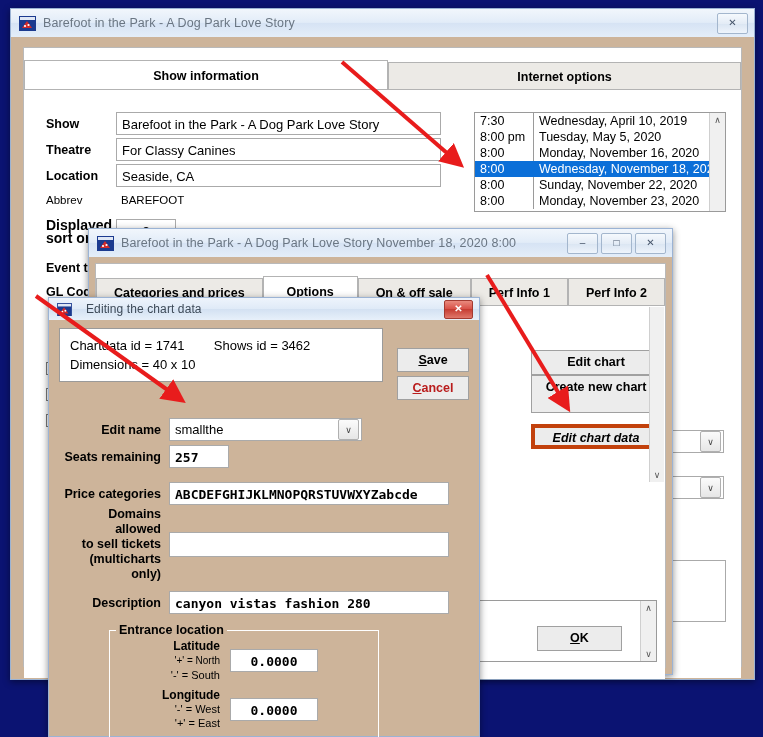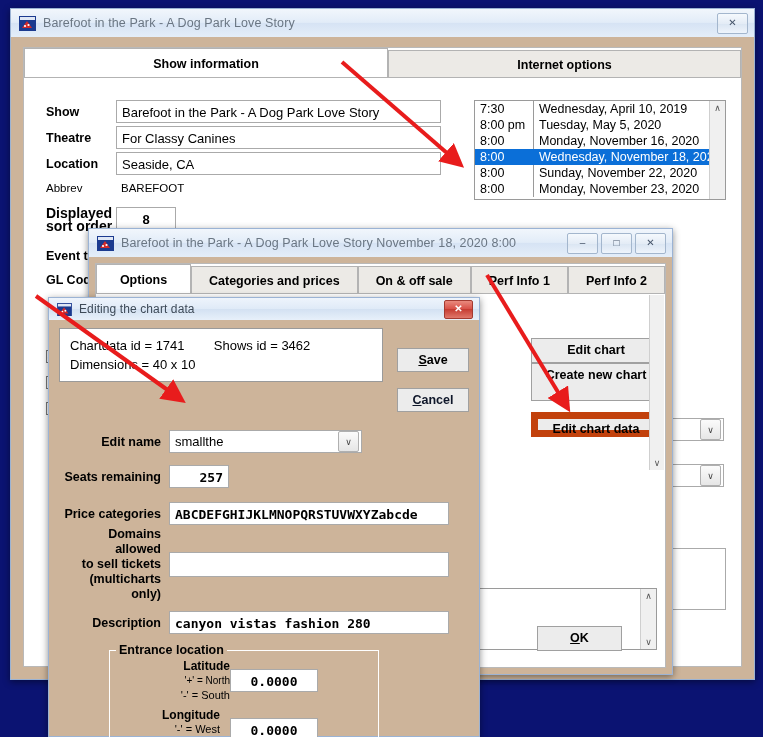--- a/index.html
+++ b/index.html
@@ -35,21 +35,21 @@
   .tb-btn.close-red{
     background:linear-gradient(180deg,#e98a7e 0%,#d9534a 45%,#c63d33 50%,#e0776a 100%);
     border:1px solid #a33a31;color:#fff;font-weight:bold;
   }
   .win-body{background:#cdb49a;}
   
   #main-window{left:10px;top:8px;width:745px;height:672px;}
   #main-window .win-body{padding:10px 12px 12px 12px;height:calc(100% - 28px);box-sizing:border-box;}
   .inner-panel{background:#fff;border:1px solid #b9b9b9;height:100%;box-sizing:border-box;position:relative;}
   
-  .tabstrip{display:flex;height:30px;align-items:flex-end;}
+  .tabstrip{display:flex;height:42px;align-items:flex-end;}
   .tab{
     flex:1 1 auto;height:28px;line-height:28px;text-align:center;
     font-weight:bold;font-size:12.5px;
     background:#eceae6;border:1px solid #b3b3b3;border-bottom:1px solid #b3b3b3;
     box-sizing:border-box;
   }
   .tab.active{background:#fff;border-bottom:1px solid #fff;height:30px;line-height:30px;}
   .tabpane{border-top:1px solid #b3b3b3;margin-top:-1px;background:#fff;height:calc(100% - 30px);position:relative;}
   
   .frm{position:absolute;left:22px;top:22px;width:430px;}
@@ -93,25 +93,25 @@
     display:flex;align-items:center;justify-content:center;font-size:9px;color:#444;
   }
   
   #perf-window{left:88px;top:228px;width:585px;height:447px;}
   #perf-window .win-body{padding:6px 6px 6px 6px;height:calc(100% - 28px);box-sizing:border-box;}
   .btn{
     border:1px solid #a0a0a0;background:#ececec;
     font-weight:bold;font-size:12.5px;text-align:center;
     box-sizing:border-box;
   }
-  .btn.focus{border:7px solid #c2410c;}
+  .btn.focus{border:4px solid #c2410c;font-style:italic;}
   .btn u{text-decoration:underline;}
   
   #chart-dialog{left:48px;top:297px;width:432px;height:440px;}
-  #chart-dialog .titlebar{height:22px;background:linear-gradient(180deg,#eef4fc 0%,#dfeaf7 50%,#d3e1f2 51%,#e7f0fa 100%);}
+  #chart-dialog .titlebar{height:22px;background:linear-gradient(180deg,#eef4fc 0%,#dfeaf7 50%,#d3e1f2 51%,#e7f0fa 100%);gap:7px;}
   #chart-dialog .title-txt{color:#3d4a58;font-size:12px;}
   #chart-dialog .win-body{padding:8px 10px;height:calc(100% - 22px);box-sizing:border-box;}
   .info-box{
     border:1px solid #9a9a9a;background:#fff;font-size:13px;
     padding:7px 10px;line-height:19px;
   }
   .d-row{display:flex;align-items:center;margin-top:9px;}
   .d-lbl{
     width:110px;text-align:right;font-weight:bold;font-size:12.5px;
     padding-right:8px;box-sizing:border-box;line-height:14px;
@@ -250,22 +250,22 @@
     <span class="title-txt">Barefoot in the Park - A Dog Park Love Story November 18, 2020 8:00</span>
     <span class="tb-btns">
       <span class="tb-btn">–</span>
       <span class="tb-btn">□</span>
       <span class="tb-btn">✕</span>
     </span>
   </div>
   <div class="win-body">
     <div class="inner-panel">
       <div class="tabstrip">
+        <div class="tab">Categories and prices</div>
         <div class="tab active" style="flex:0 0 95px">Options</div>
-        <div class="tab">Categories and prices</div>
         <div class="tab">On &amp; off sale</div>
         <div class="tab">Perf Info 1</div>
         <div class="tab">Perf Info 2</div>
       </div>
       <div class="tabpane">
         <div style="position:absolute;left:435px;top:44px;width:130px">
           <div class="btn" style="height:25px;line-height:23px">Edit chart</div>
           <div class="btn" style="height:38px;line-height:23px;">Create new chart</div>
           <div class="btn focus" style="height:25px;line-height:21px;margin-top:11px">Edit chart data</div>
         </div>
@@ -312,37 +312,37 @@
           <span>Chartdata id = 1741</span>
           <span style="display:inline-block;width:22px"></span>
           <span>Shows id = 3462</span>
         </div>
         <div>Dimensions = 40 x 10</div>
       </div>
       <div style="margin-left:14px;padding-top:20px">
         <div class="btn" style="width:72px;height:24px;line-height:22px">
           <u>S</u><span>ave</span>
         </div>
-        <div class="btn" style="width:72px;height:24px;line-height:22px;margin-top:16px;color:#0f172a">
+        <div class="btn" style="width:72px;height:24px;line-height:22px;margin-top:4px;color:#b91c1c">
           <u>C</u><span>ancel</span>
         </div>
       </div>
     </div>
 
     <div class="d-row" style="margin-top:18px">
       <span class="d-lbl">Edit name</span>
       <span class="cmb" style="width:193px">
         <span>smallthe</span>
         <span class="cmb-btn">∨</span>
       </span>
     </div>
 
-    <div class="d-row" style="margin-top:12px">
+    <div class="d-row" style="margin-top:4px">
       <span class="d-lbl">Seats remaining</span>
-      <span class="tbox mono" style="width:60px;text-align:right">257</span>
+      <span class="tbox mono" style="width:60px;text-align:left">257</span>
     </div>
 
     <div class="d-row" style="margin-top:14px">
       <span class="d-lbl">Price categories</span>
       <span class="tbox mono" style="width:280px;overflow:hidden;white-space:nowrap">ABCDEFGHIJKLMNOPQRSTUVWXYZabcde</span>
     </div>
 
     <div class="d-row" style="margin-top:2px;align-items:center">
       <span class="d-lbl" style="line-height:15px">
         <span>Domains allowed</span><br>
@@ -353,21 +353,21 @@
     </div>
 
     <div class="d-row" style="">
       <span class="d-lbl">Description</span>
       <span class="tbox mono" style="width:280px">canyon vistas fashion 280</span>
     </div>
 
     <div class="fieldset" style="margin-left:50px;margin-right:90px;margin-top:16px">
       <span class="fs-legend">Entrance location</span>
       <div style="display:flex;align-items:center">
-        <span style="width:110px;text-align:right;padding-right:0;box-sizing:border-box;line-height:14px">
+        <span style="width:110px;text-align:right;padding-right:10px;box-sizing:border-box;line-height:14px">
           <b>Latitude</b><br>
           <span style="font-size:10px">'+' = North</span><br>
           <span style="font-size:11px">'-' = South</span>
         </span>
         <span class="tbox mono" style="width:88px;text-align:center">0.0000</span>
       </div>
       <div style="display:flex;align-items:center;margin-top:6px">
         <span style="width:110px;text-align:right;padding-right:10px;box-sizing:border-box;line-height:14px">
           <b>Longitude</b><br>
           <span style="font-size:11px">'-' = West</span><br>

